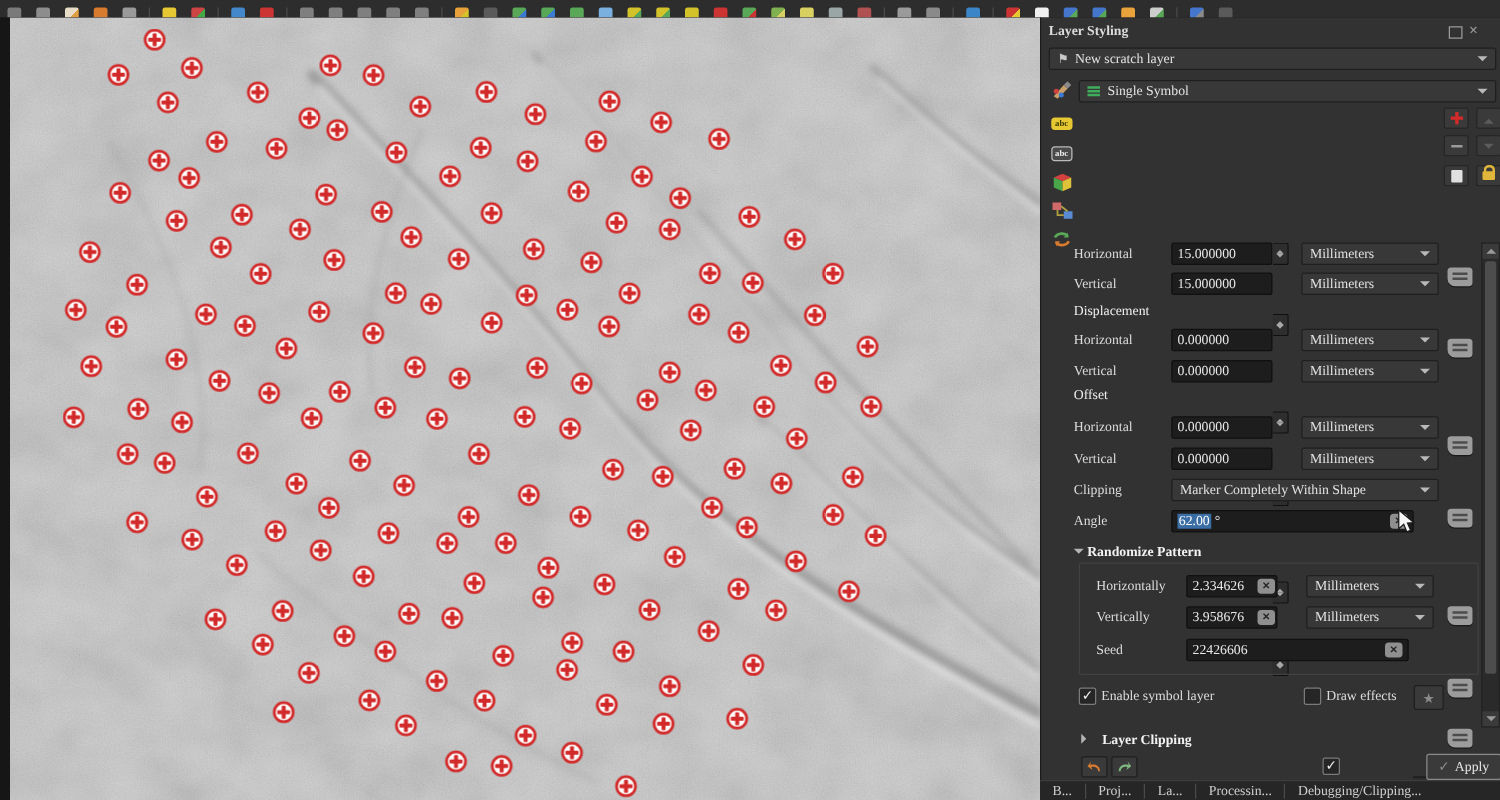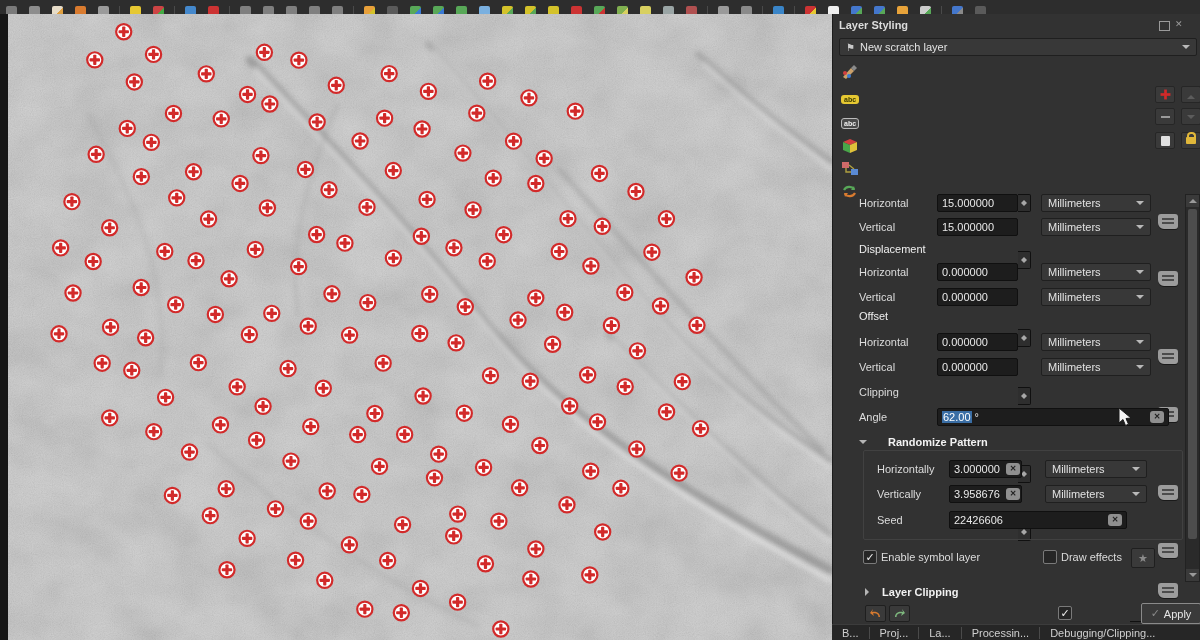--- a/index.html
+++ b/index.html
@@ -1,18 +1,18 @@
 <!DOCTYPE html>
 <html><head>
 <meta charset="utf-8">
 <style>
   html,body{margin:0;padding:0;background:#232323;width:1200px;height:640px;overflow:hidden;
     font-family:"Liberation Sans",sans-serif;-webkit-font-smoothing:antialiased;}
   .abs{position:absolute;}
-  #stage{position:absolute;left:0;top:0;width:1200px;height:640px;font-size:11px;color:#d8d8d8;}
+  #stage{position:absolute;left:0;top:0;width:1200px;height:640px;font-size:11px;color:#d8d8d8;font-family:Liberation Serif, serif;}
 
   
   #toolbar{left:0;top:0;width:1200px;height:14px;background:#2d2d2d;border-bottom:1px solid #141414;
     display:flex;align-items:flex-end;overflow:hidden;}
   .tbi{width:11px;height:11px;border-radius:2px;margin:0 6px -3px 6px;flex:0 0 auto;}
   .tbsep{width:1px;height:10px;background:#4a4a4a;margin:0 4px -2px 4px;flex:0 0 auto;}
 
   
   #map{left:0;top:14px;width:832px;height:626px;background:#161616;}
   #mapsvg{position:absolute;left:8px;top:0;width:824px;height:626px;}
@@ -661,20 +661,29 @@
     </div>
 
     <div class="abs" style="left:8px;top:50px;width:18px;height:16px;">
       <svg width="18" height="16" viewBox="0 0 18 16">
         <path d="M2,13 L10,4 L13,7 L5,15 Z" fill="#caa06a"></path>
         <path d="M10,4 L13,1 L16,4 L13,7 Z" fill="#8a8a8a"></path>
         <circle cx="4" cy="9" r="2" fill="#d24040"></circle>
         <circle cx="8" cy="12" r="2" fill="#3a7ad4"></circle>
       </svg>
     </div>
+    <div class="abs combo" style="left:30px;top:50px;width:334px;">
+      <span style="margin-right:6px;display:inline-block;">
+        <span style="display:block;width:10px;height:2px;background:#3fae5c;margin:1px 0;"></span>
+        <span style="display:block;width:10px;height:2px;background:#3fae5c;margin:1px 0;"></span>
+        <span style="display:block;width:10px;height:2px;background:#3fae5c;margin:1px 0;"></span>
+      </span>
+      <span>Single Symbol</span>
+      <span class="carr"></span>
+    </div>
 
     <div class="abs" style="left:8px;top:78px;width:18px;height:16px;">
       <span style="display:inline-block;background:#e6c832;border-radius:3px;color:#3a3a00;font-size:7px;padding:1px 3px;font-weight:bold;">abc</span>
     </div>
     <div class="abs" style="left:8px;top:102px;width:18px;height:16px;">
       <span style="display:inline-block;background:#4a4a4a;border:1px solid #bbb;border-radius:3px;color:#eee;font-size:7px;padding:1px 2px;font-weight:bold;">abc</span>
     </div>
     <div class="abs" style="left:8px;top:124px;">
       <svg width="18" height="17" viewBox="0 0 18 17">
         <path d="M9,1 L16,4 L9,7 L2,4 Z" fill="#d24040"></path>
@@ -783,39 +792,43 @@
       <span>0.000000</span>
       </div>
     <div class="abs spin" style="left:185px;top:344px;"></div>
     <div class="abs combo" style="left:208px;top:344px;width:110px;">
       <span>Millimeters</span>
         <span class="carr"></span>
       </div>
     <div class="abs ddbtn" style="left:325px;top:346px;"></div>
 
     <div class="abs ptext" style="left:26px;top:372px;">Clipping</div>
+    <div class="abs combo" style="left:104px;top:369px;width:214px;">
+      <span>Marker Completely Within Shape</span>
+        <span class="carr"></span>
+      </div>
     <div class="abs ddbtn" style="left:325px;top:371px;"></div>
 
     <div class="abs ptext" style="left:26px;top:397px;">Angle</div>
-    <div class="abs fld" style="left:104px;top:394px;width:232px;">
+    <div class="abs fld" style="left:104px;top:394px;width:194px;">
       <span style="background:#3a6ea5;color:#fff;padding:0 1px;">62.00</span>
       <span style="margin-left:3px;">°</span>
       <span class="clrbtn" style="margin-left:auto;">✕</span>
     </div>
     <div class="abs spin" style="left:297px;top:394px;"></div>
 
     <div class="abs" style="left:26px;top:422px;">
       <span class="tri-d"></span>
-      <span class="grouphead" style="margin-left:18px;">Randomize Pattern</span>
+      <span class="grouphead" style="margin-left:0;">Randomize Pattern</span>
     </div>
     <div class="abs" style="left:30px;top:436px;width:318px;height:88px;border:1px solid #414141;border-radius:2px;"></div>
 
     <div class="abs ptext" style="left:44px;top:449px;">Horizontally</div>
     <div class="abs fld" style="left:116px;top:446px;width:73px;">
-      <span>3.000000</span>
+      <span>2.334626</span>
       <span class="clrbtn" style="margin-left:auto;transform:translateX(3px);">✕</span>
       </div>
 
     <div class="abs combo" style="left:212px;top:446px;width:102px;">
       <span>Millimeters</span>
         <span class="carr"></span>
       </div>
 
     <div class="abs ptext" style="left:44px;top:474px;">Vertically</div>
     <div class="abs fld" style="left:116px;top:471px;width:73px;">

